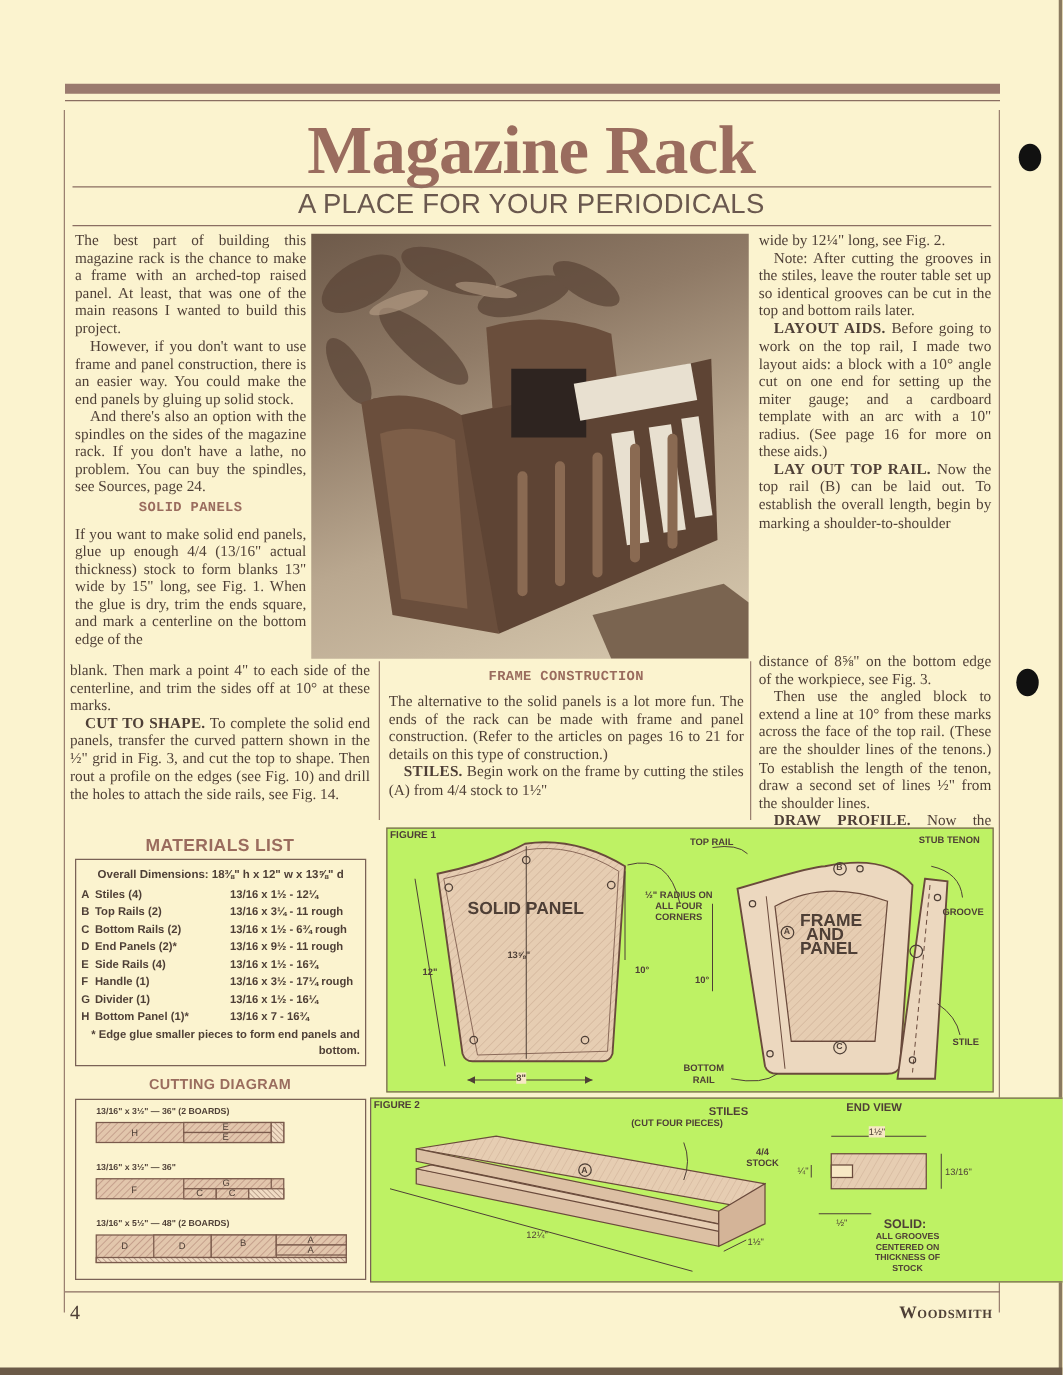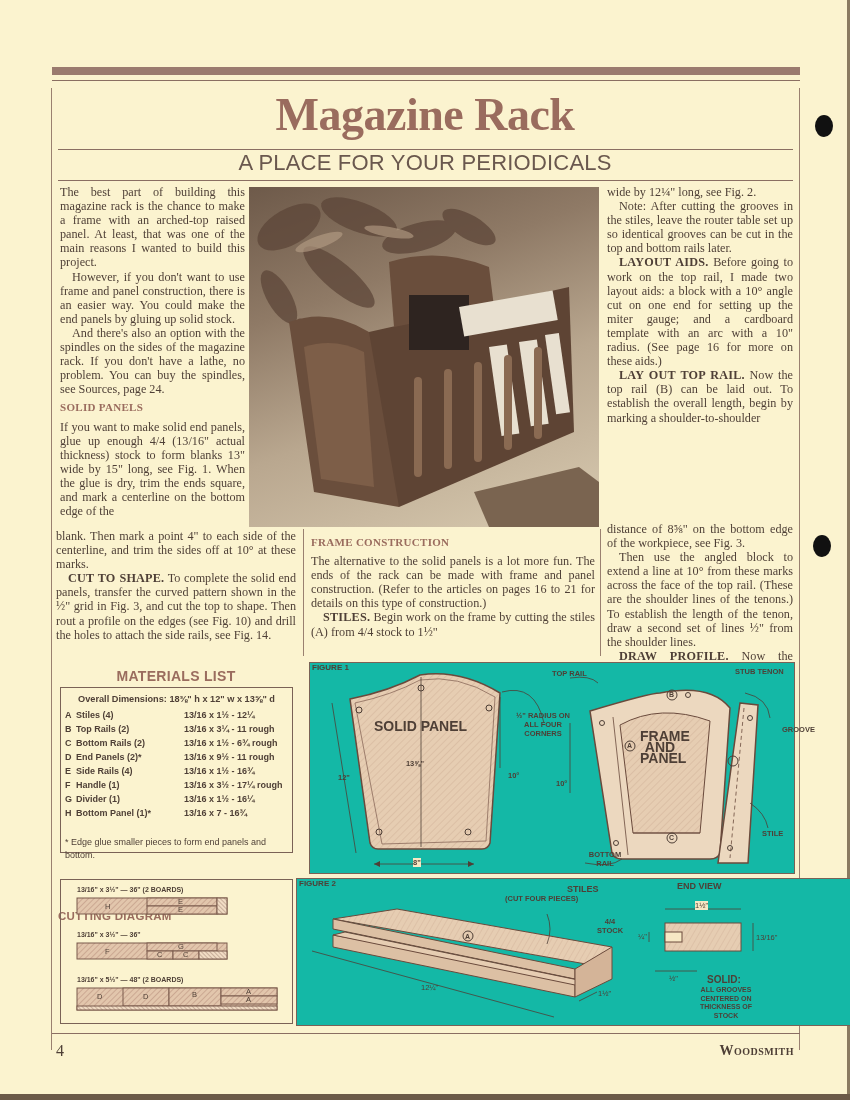--- a/index.html
+++ b/index.html
@@ -5,51 +5,51 @@
   * { box-sizing: border-box; margin: 0; padding: 0; }
   html, body { width: 850px; height: 1100px; background: #fbf3cf; overflow: hidden; }
   body { position: relative; font-family: "DejaVu Serif", "Liberation Serif", serif; color: #5a4a40; }
 
   .topbar { position: absolute; left: 52px; top: 67px; width: 748px; height: 8px; background: #9a7a6e; }
   .topline { position: absolute; left: 52px; top: 80px; width: 748px; height: 1px; background: #8a6e62; }
   .vline-left { position: absolute; left: 51px; top: 88px; width: 1px; height: 962px; background: #9a8070; }
   .vline-right { position: absolute; left: 799px; top: 88px; width: 1px; height: 962px; background: #9a8070; }
 
   .title { position: absolute; left: 0; top: 88px; width: 850px; text-align: center;
-    font-family: "Liberation Serif", serif; font-weight: bold; font-size: 46px; color: #9a6c5e; letter-spacing: -0.5px; }
+    font-family: "Liberation Serif", serif; font-weight: bold; font-size: 55px; color: #9a6c5e; letter-spacing: -0.5px; }
   .title-rule { position: absolute; left: 58px; top: 149px; width: 735px; height: 1px; background: #8a6e62; }
   .subtitle { position: absolute; left: 0; top: 150px; width: 850px; text-align: center;
     font-family: "Liberation Sans", sans-serif; font-size: 22px; color: #6a584e; letter-spacing: 0.2px; }
   .sub-rule { position: absolute; left: 58px; top: 180px; width: 735px; height: 1px; background: #8a6e62; }
 
   .col { position: absolute; font-family: "Liberation Serif", serif; font-size: 12.2px; line-height: 14.1px; color: #4e3f36; text-align: justify; }
   .col p { text-indent: 0; margin: 0; }
   .col p.ind { text-indent: 12px; }
   .runin { font-variant: small-caps; font-weight: bold; letter-spacing: 0.2px; }
-  .sechead { font-family: Liberation Serif, serif; font-weight: bold; font-size: 11px; color: #9a6c5e; margin: 4px 0 5px 0; letter-spacing: 0.3px; }
+  .sechead { font-family: Liberation Mono, monospace; font-weight: bold; font-size: 11px; color: #9a6c5e; text-align: center; margin: 4px 0 5px 0; letter-spacing: 0.3px; }
 
   .photo { position: absolute; left: 249px; top: 187px; width: 350px; height: 340px; overflow: hidden;
     background: linear-gradient(160deg, #6e5a4a 0%, #8f7a66 30%, #b9a78f 60%, #d8cab0 100%); }
   .col-divider { position: absolute; left: 600px; top: 529px; width: 1px; height: 127px; background: #9a8070; }
   .mid-divider { position: absolute; left: 303px; top: 529px; width: 1px; height: 127px; background: #9a8070; }
 
-  .box { position: absolute; border: 1px solid #7a6256; background: #14b8a6; }
+  .box { position: absolute; border: 1px solid #7a6256; background: #bef264; }
   .figlabel { position: absolute; left: 2px; top: 0px; font-family: "Liberation Sans", sans-serif; font-weight: bold; font-size: 8px; color: #4e3f36; }
   .dlabel { position: absolute; font-family: "Liberation Sans", sans-serif; font-weight: bold; font-size: 7.5px; color: #4e3f36; text-align: center; line-height: 9px; }
 
   .mat-title { position: absolute; left: 58px; top: 668px; width: 236px; text-align: center; font-family: "Liberation Sans", sans-serif; font-weight: bold; font-size: 14px; color: #9a6c5e; letter-spacing: 0.3px; }
   .mat-box { position: absolute; left: 60px; top: 687px; width: 233px; height: 166px; border: 1px solid #7a6256; font-family: "Liberation Sans", sans-serif; font-size: 9px; color: #4e3f36; padding: 6px 4px 0 4px; }
   .mat-overall { font-weight: bold; text-align: center; margin-bottom: 4px; font-size: 9.2px; }
   .mat-row { display: flex; height: 14px; align-items: center; font-weight: bold; }
   .mat-row .letter { width: 11px; }
   .mat-row .name { width: 108px; }
   .mat-row .dims { flex: 1; }
-  .mat-note { font-weight: normal; margin-top: 16px; line-height: 13px; }
-
-  .cut-title { position: absolute; left: 58px; top: 862px; width: 236px; font-family: "Liberation Sans", sans-serif; font-weight: bold; font-size: 11.5px; color: #9a6c5e; letter-spacing: 0.3px; margin-top: 48px; }
+  .mat-note { font-weight: bold; margin-top: 1px; line-height: 13px; text-align: right; }
+
+  .cut-title { position: absolute; left: 58px; top: 862px; width: 236px; text-align: center; font-family: "Liberation Sans", sans-serif; font-weight: bold; font-size: 11.5px; color: #9a6c5e; letter-spacing: 0.3px; }
   .cut-box { position: absolute; left: 60px; top: 879px; width: 233px; height: 145px; border: 1px solid #7a6256; }
   .board-label { position: absolute; font-family: "Liberation Sans", sans-serif; font-weight: bold; font-size: 7px; color: #4e3f36; }
 
   .bottom-rule { position: absolute; left: 52px; top: 1033px; width: 748px; height: 1px; background: #8a6e62; }
   .folio { position: absolute; left: 56px; top: 1042px; font-family: "Liberation Serif", serif; font-size: 16px; color: #4e3f36; }
   .mag-name { position: absolute; right: 56px; top: 1043px; font-family: "Liberation Serif", serif; font-size: 14px; color: #4e3f36; font-variant: small-caps; letter-spacing: 0.5px; font-weight: bold; }
 
   .hole { position: absolute; width: 18px; height: 22px; border-radius: 50%; background: #111; }
   .page-edge { position: absolute; right: 0; top: 0; width: 3px; height: 1100px; background: #8a7a60; }
   .page-bottom { position: absolute; left: 0; top: 1094px; width: 850px; height: 6px; background: #6b5a48; }
@@ -286,23 +286,23 @@
     <line x1="260" y1="60" x2="260" y2="130" stroke="#4e3f36" stroke-width="0.8"></line>
   </svg>
   <div class="dlabel" style="left:64px;top:58px;font-size:14px;line-height:11px;">SOLID PANEL</div>
   <div class="dlabel" style="left:90px;top:96px;width:30px;">13⅝"</div>
   <div class="dlabel" style="left:28px;top:110px;">12"</div>
   <div class="dlabel" style="left:103px;top:195px;background:#f7e8c4;">8"</div>
   <div class="dlabel" style="left:205px;top:48px;width:56px;">½" RADIUS ON ALL FOUR CORNERS</div>
   <div class="dlabel" style="left:198px;top:108px;">10°</div>
   <div class="dlabel" style="left:246px;top:116px;">10°</div>
   <div class="dlabel" style="left:242px;top:6px;">TOP RAIL</div>
-  <div class="dlabel" style="left:233px;top:187px;width:40px;margin-left:42px;">BOTTOM RAIL</div>
+  <div class="dlabel" style="left:233px;top:187px;width:40px;">BOTTOM RAIL</div>
   <div class="dlabel" style="left:425px;top:4px;">STUB TENON</div>
-  <div class="dlabel" style="left:444px;top:62px;margin-left:28px;">GROOVE</div>
+  <div class="dlabel" style="left:444px;top:62px;">GROOVE</div>
   <div class="dlabel" style="left:452px;top:166px;">STILE</div>
   <div class="dlabel" style="left:330px;top:68px;width:40px;font-size:14px;line-height:11px;">FRAME AND PANEL</div>
   <div class="dlabel" style="left:359px;top:27px;font-size:7px;">B</div>
   <div class="dlabel" style="left:317px;top:78px;font-size:7px;">A</div>
   <div class="dlabel" style="left:359px;top:170px;font-size:7px;">C</div>
 </div>
 
 <div class="box" style="left:296px;top:878px;width:569px;height:148px;">
   <div class="figlabel">FIGURE 2</div>
   <svg width="486" height="148" viewBox="0 0 486 148" style="position:absolute;left:0;top:0;">

